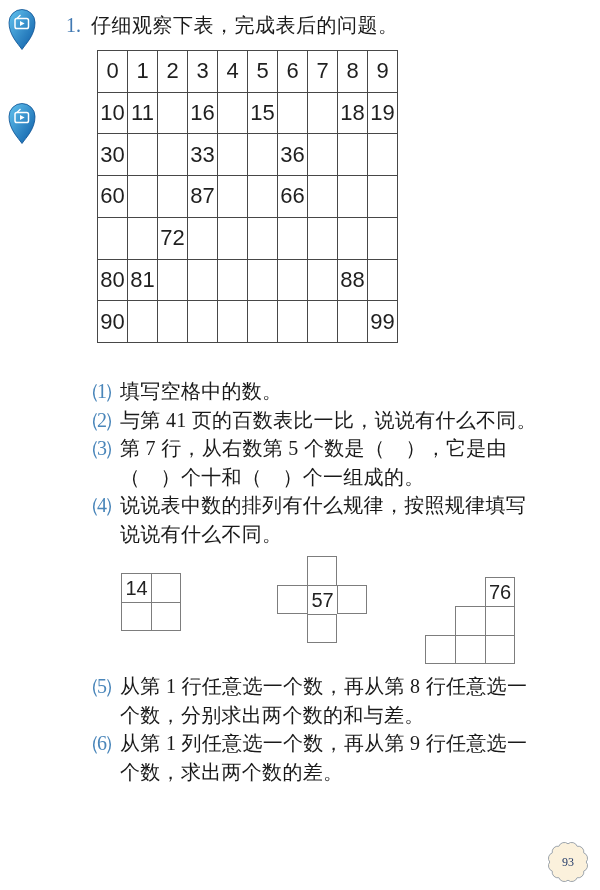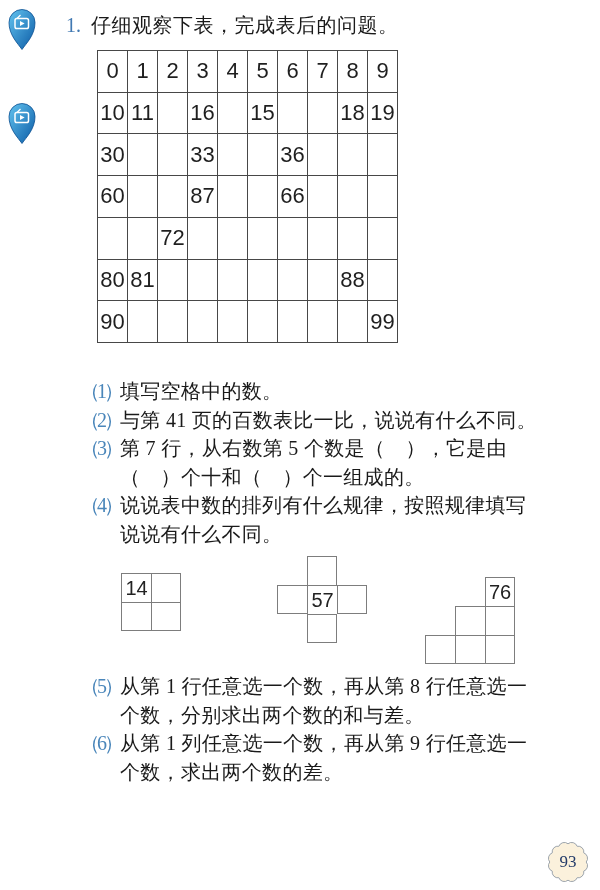--- a/index.html
+++ b/index.html
@@ -38,21 +38,21 @@
   .cell{position:absolute;width:30px;height:29px;box-sizing:border-box;
         border:0 solid #7d7d7d;display:flex;align-items:center;justify-content:center;
         font-family:"Liberation Sans","DejaVu Sans",sans-serif;font-size:20px;color:#222;}
   .bt{border-top-width:1px}.bl{border-left-width:1px}
   .br{border-right-width:1px}.bb{border-bottom-width:1px}
 
   
   .badge{position:absolute;left:545px;top:839px;width:46px;height:46px;}
   .badge svg{position:absolute;left:0;top:0;}
   .badge-num{position:absolute;inset:0;display:flex;align-items:center;justify-content:center;
-             font-size:17px;color:#223a68;}
+             font-size:12px;color:#223a68;}
 </style>
 </head>
 <body>
 
 <div class="page">
 
   <svg class="pin pin1" viewBox="0 0 32 42">
     <defs>
       <linearGradient id="pinG" x1="0" y1="0" x2="1" y2="1">
         <stop offset="0" stop-color="#63c4f0"></stop>

